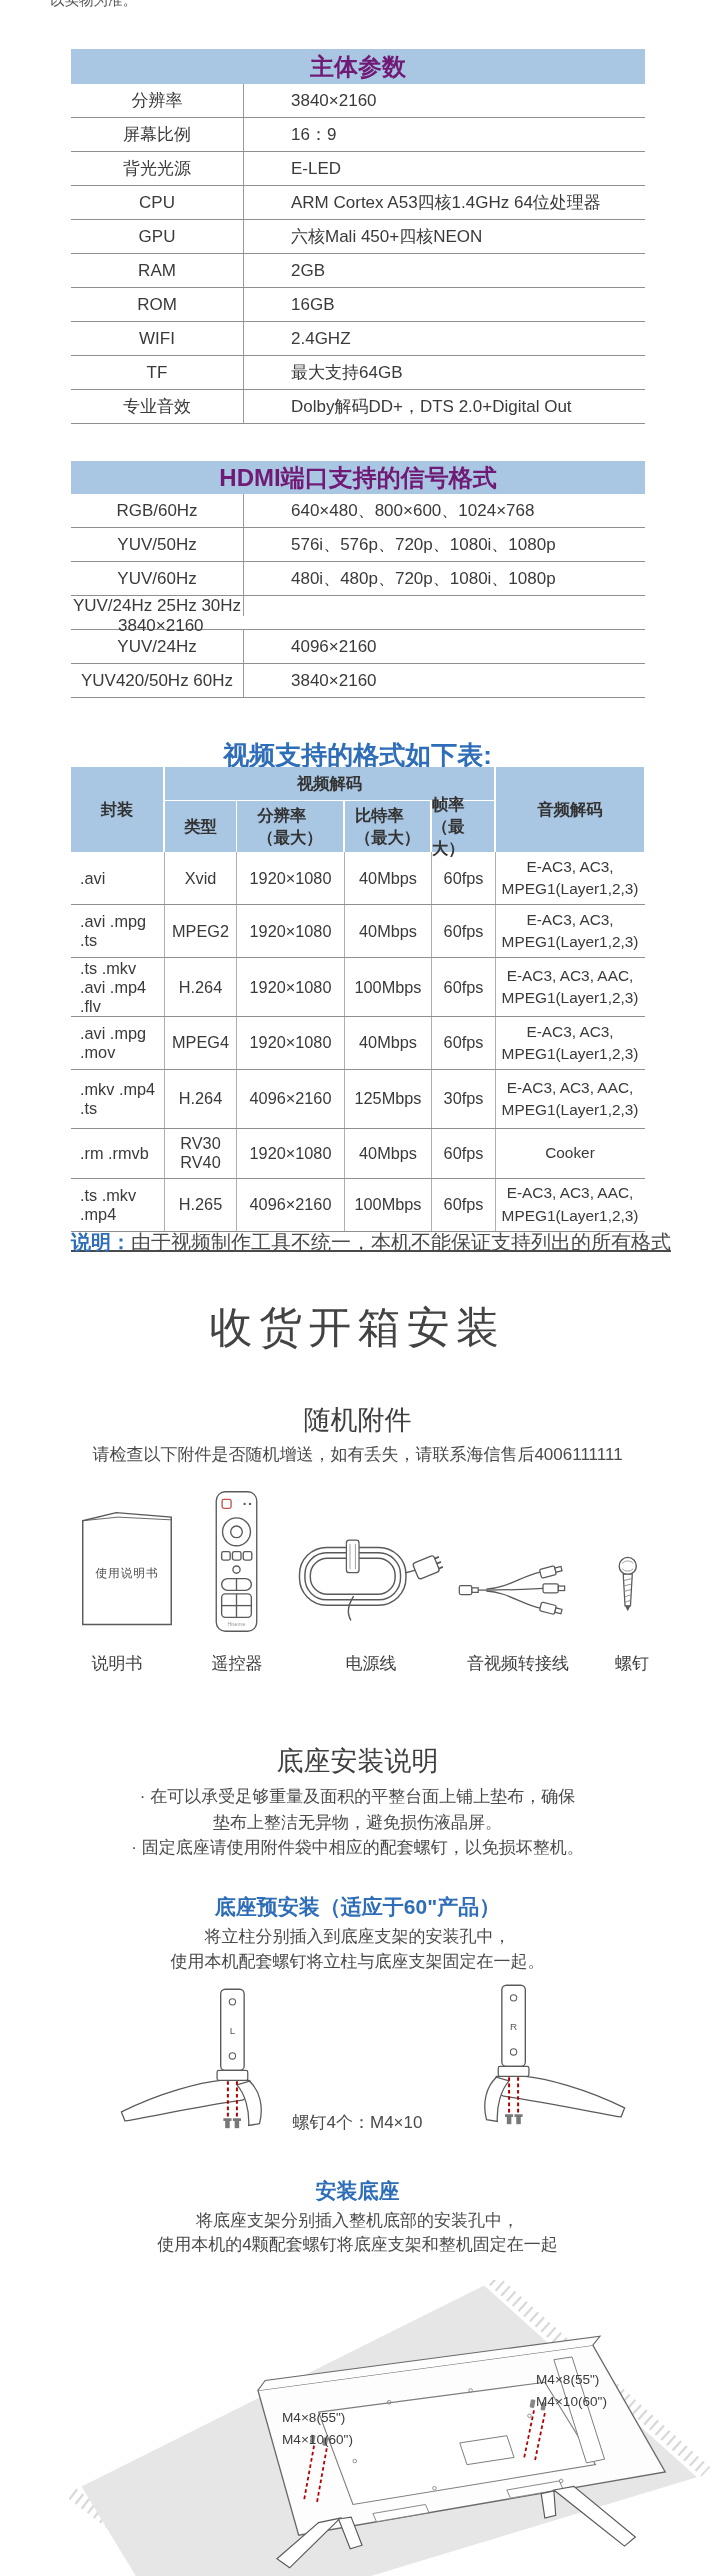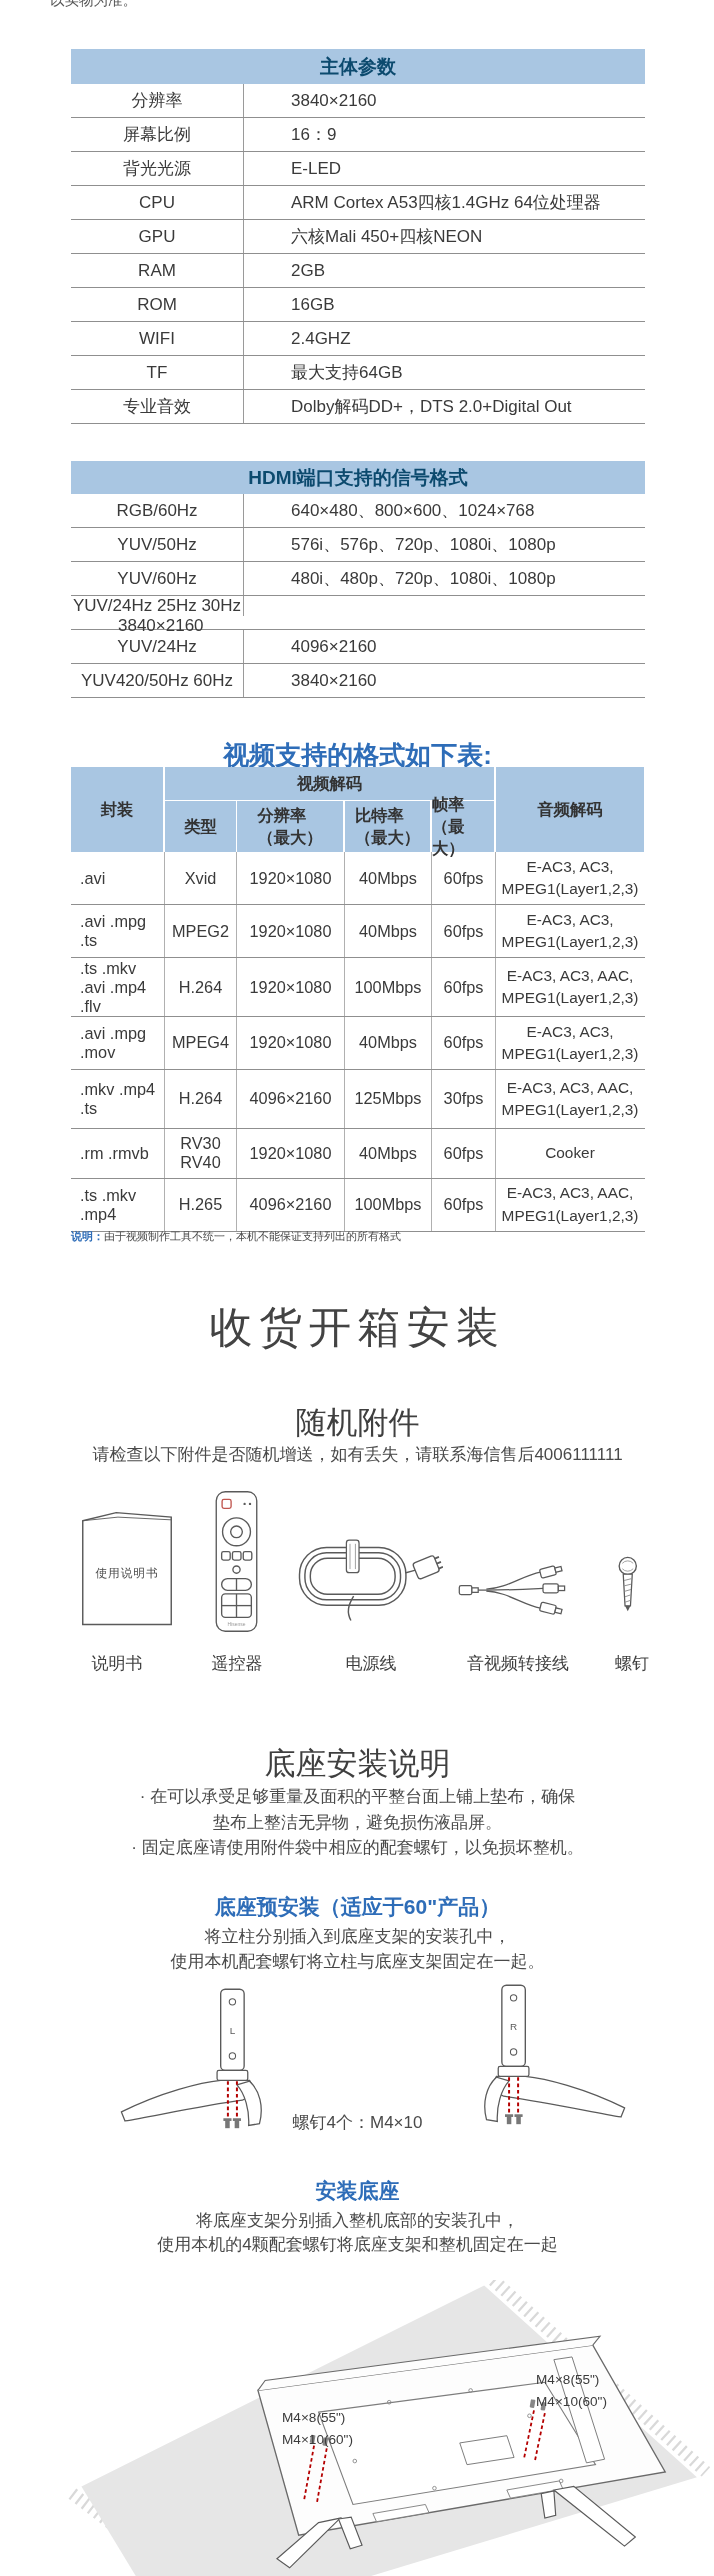--- a/index.html
+++ b/index.html
@@ -4,21 +4,21 @@
 <style>
   html,body{margin:0;padding:0;background:#fff;}
   #page{position:relative;width:715px;height:2576px;background:#ffffff;overflow:hidden;
         font-family:"Liberation Sans","DejaVu Sans",sans-serif;color:#3f3f3f;}
 
   .topnote{position:absolute;left:50px;top:-9px;font-size:14.5px;color:#555;}
 
   
   .spec{position:absolute;left:71px;width:574px;}
   .spec-head{background:#a9c6e2;display:flex;align-items:center;justify-content:center;
-             font-size:19px;font-weight:600;color:#0c4a6e;}
+             font-size:24px;font-weight:600;color:#701a75;}
   .srow{display:flex;align-items:stretch;border-bottom:0.9px solid #8f8f8f;}
   .slbl{width:172px;display:flex;align-items:center;justify-content:center;
         border-right:0.9px solid #9a9a9a;font-size:17px;color:#3a3a3a;text-align:center;}
   .sval{flex:1;display:flex;align-items:center;padding-left:47px;font-size:17px;color:#3a3a3a;}
 
   
   .vtitle{position:absolute;left:0;top:738px;width:100%;text-align:center;
           font-size:26px;font-weight:700;color:#2e6db8;}
   .vtable{position:absolute;left:71px;top:767px;width:574px;font-size:16.3px;color:#3a3a3a;}
   .vhead{position:relative;height:85px;}
@@ -29,26 +29,26 @@
   .vc{display:flex;align-items:center;justify-content:center;text-align:center;
       border-right:0.9px solid #b0b0b0;box-sizing:border-box;}
   .vc:last-child{border-right:none;}
   .vc-ext{width:94px;justify-content:flex-start;text-align:left;padding-left:9px;}
   .vc-type{width:72px;}
   .vc-res{width:108px;}
   .vc-bit{width:87px;}
   .vc-fps{width:64px;}
   .vc-audio{width:148px;font-size:15.4px;line-height:1.45;padding:3.6px 1.8px;}
 
-  .note{position:absolute;left:71px;top:1229px;font-size:11px;color:#4a4a4a;}
+  .note{position:absolute;left:71px;top:1229px;font-size:20px;color:#4a4a4a;text-decoration:underline;}
   .note b{color:#2e6db8;font-weight:600;}
 
   .bigtitle{position:absolute;left:0;top:1299px;width:100%;text-align:center;
             font-size:43px;color:#434343;letter-spacing:6.3px;font-weight:400;}
-  .h2{position:absolute;left:0;width:100%;text-align:center;font-size:31px;color:#3f3f3f;font-weight:500;}
+  .h2{position:absolute;left:0;width:100%;text-align:center;font-size:27px;color:#3f3f3f;font-weight:500;}
   .h3{position:absolute;left:0;width:100%;text-align:center;font-size:21px;color:#2e6db8;font-weight:600;}
   .cline{position:absolute;left:0;width:100%;text-align:center;font-size:17px;color:#4a4a4a;line-height:25px;}
 
   .acc{position:absolute;}
   .acc-label{position:absolute;top:1652px;transform:translateX(-50%);font-size:17px;color:#3f3f3f;}
 
   .standsvg{position:absolute;}
   .screwlabel{position:absolute;font-size:13.6px;font-weight:500;color:#3c3c3c;line-height:22px;white-space:nowrap;}
   svg text{font-family:"Liberation Sans","DejaVu Sans",sans-serif;}
 </style>

